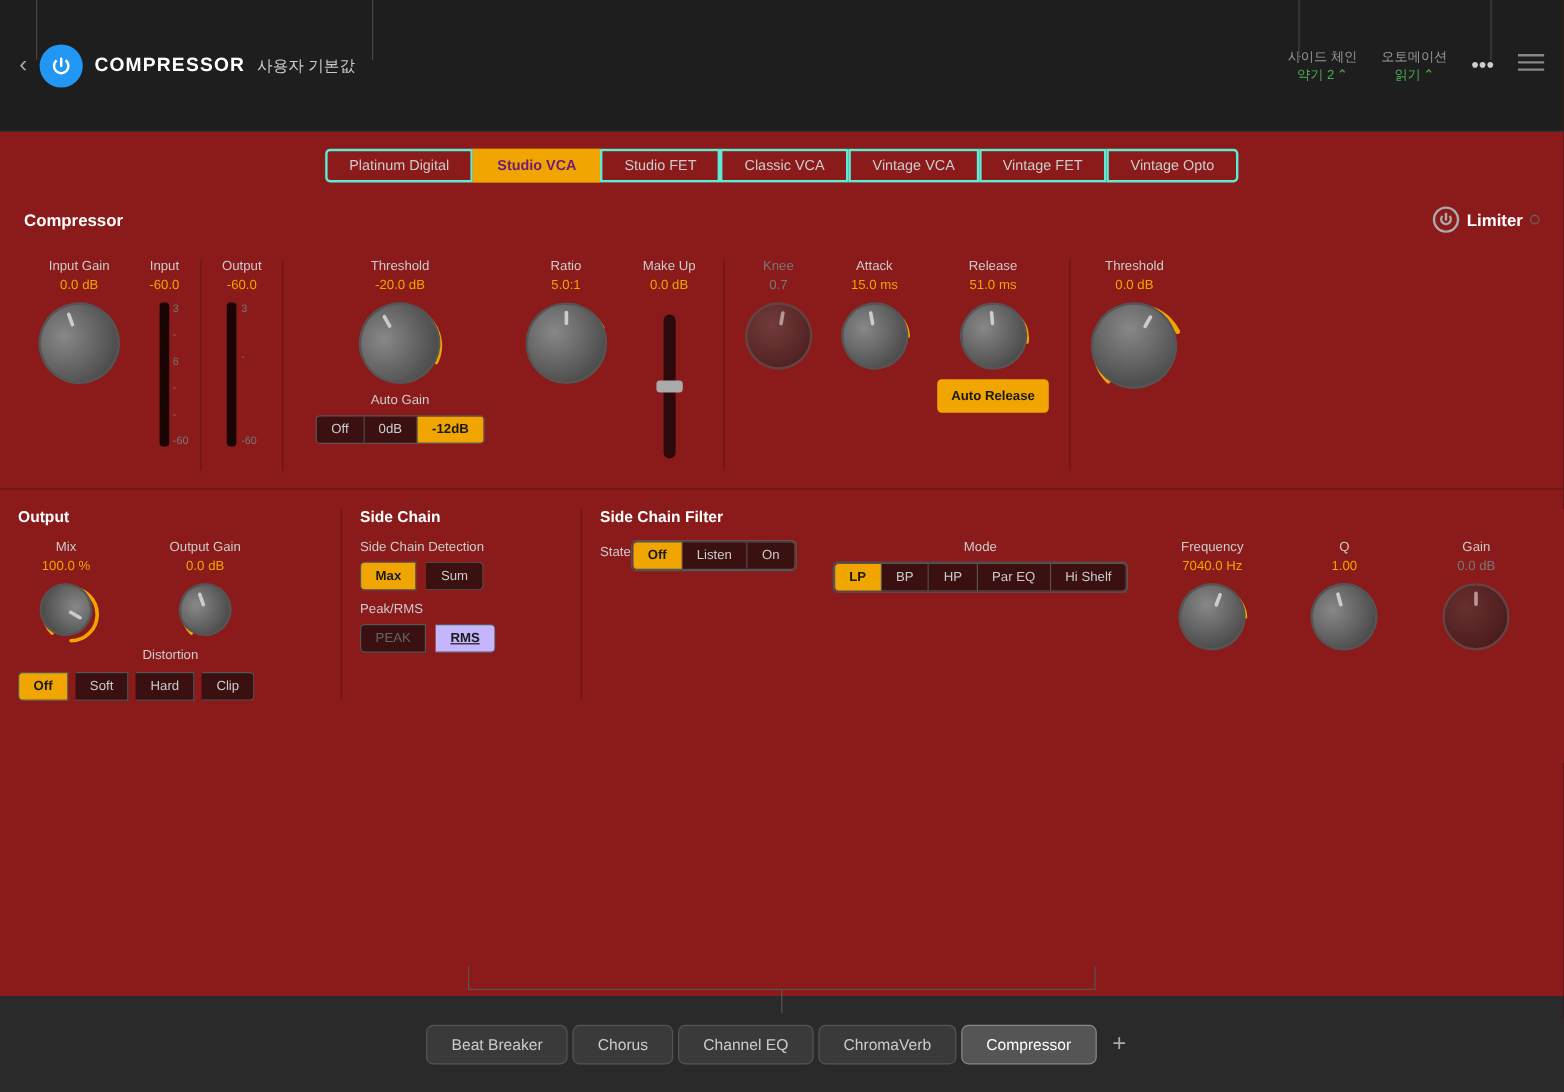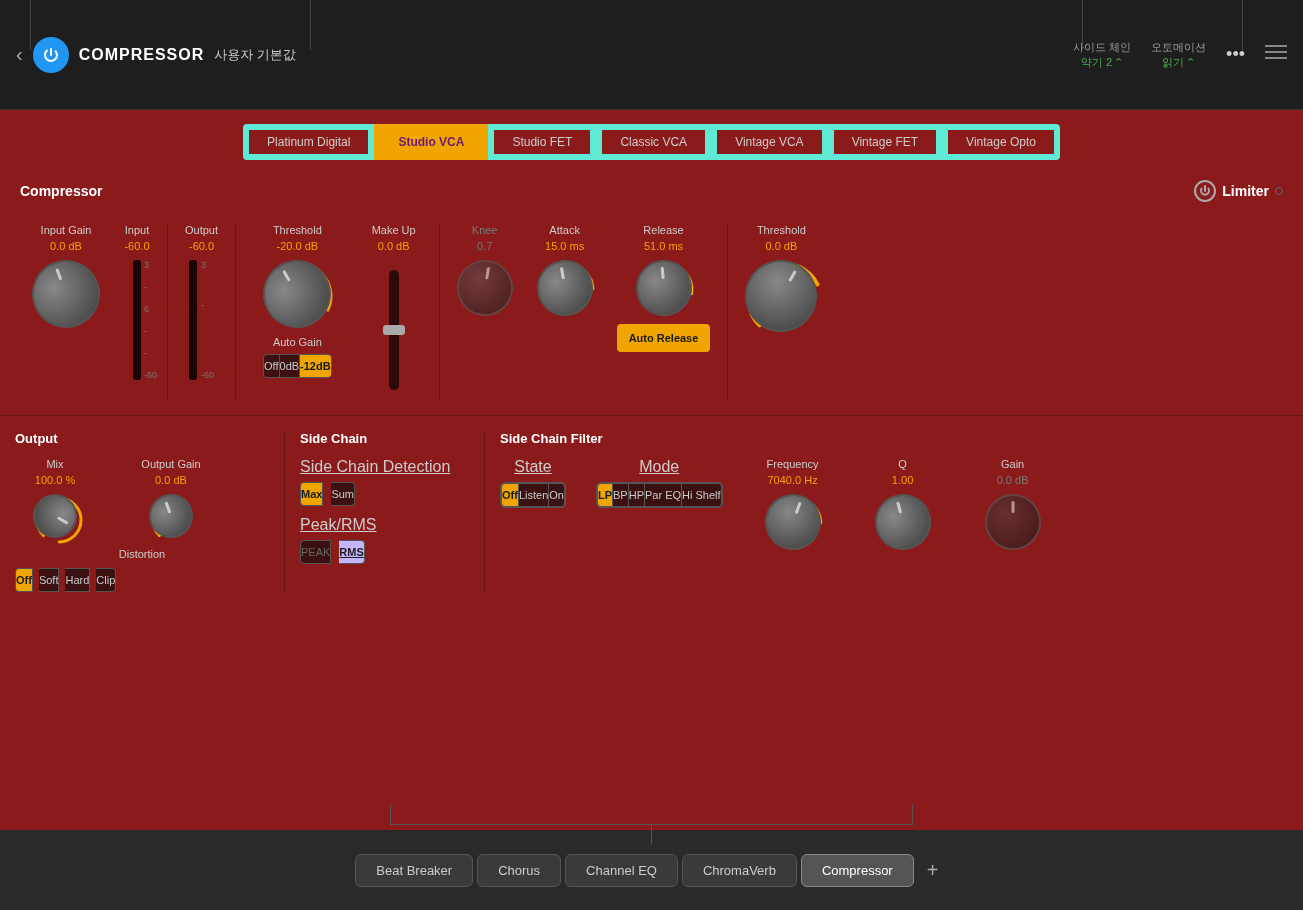--- a/index.html
+++ b/index.html
@@ -104,21 +104,21 @@
       display: flex;
       justify-content: center;
       padding: 14px 0 10px;
       gap: 0;
     }
     .preset-tab {
       padding: 5px 18px;
       font-size: 12px;
       color: #ccc;
       cursor: pointer;
-      border: 6px solid #5eead4;
+      border: 2px solid #5eead4;
       background: transparent;
     }
     .preset-tab:first-child { border-radius: 4px 0 0 4px; }
     .preset-tab:last-child { border-radius: 0 4px 4px 0; }
     .preset-tab.active {
       background: #f0a500;
       color: #701a75;
       font-weight: 600;
       border-color: #f0a500;
     }
@@ -223,21 +223,21 @@
       font-size: 11px;
       margin-bottom: 6px;
     }
     .btn-group {
       display: flex;
       border: 1px solid #555;
       border-radius: 4px;
       overflow: hidden;
     }
     .btn-group-btn {
-      padding: 5px 0;
+      padding: 5px 12px;
       font-size: 11px;
       color: #ccc;
       background: #3a1010;
       border: none;
       cursor: pointer;
       border-right: 1px solid #555;
     }
     .btn-group-btn:last-child { border-right: none; }
     .btn-group-btn.active {
       background: #f0a500;
@@ -313,27 +313,25 @@
       display: flex;
       gap: 8px;
       margin-bottom: 10px;
     }
     .peak-rms-row {
       display: flex;
       gap: 8px;
     }
     .sc-label {
       color: #ccc;
-      font-size: 16px;
+      font-size: 11px;
       margin-bottom: 6px;
-      text-decoration: underline;
     }
     .filter-state-group {
       display: flex;
-      flex-direction: column;
       align-items: center;
     }
     .filter-mode-group {
       display: flex;
       flex-direction: column;
       align-items: center;
     }
 
     
     .bottom-tabs {
@@ -570,20 +568,30 @@
         <div class="auto-gain-group" style="margin-top:8px;">
           <div class="auto-gain-label">Auto Gain</div>
           <div class="btn-group">
             <button class="btn-group-btn">Off</button>
             <button class="btn-group-btn">0dB</button>
             <button class="btn-group-btn active">-12dB</button>
           </div>
         </div>
       </div>
 
+      <div class="control-group">
+        <div class="control-label">Ratio</div>
+        <div class="control-value">5.0:1</div>
+        <div class="knob-wrap">
+          <svg width="72" height="72" class="knob-svg-ring">
+            <circle cx="36" cy="36" r="32" fill="none" stroke="#f0a500" stroke-width="3" stroke-dasharray="110 92" stroke-linecap="round" transform="rotate(135 36 36)"></circle>
+          </svg>
+          <div class="knob knob-large" style="transform:rotate(0deg);"></div>
+        </div>
+      </div>
 
       <div class="control-group makeup-fader">
         <div class="control-label">Make Up</div>
         <div class="control-value">0.0 dB</div>
         <div class="makeup-track">
           <div class="makeup-thumb"></div>
         </div>
       </div>
 
       <div class="divider-v"></div>

